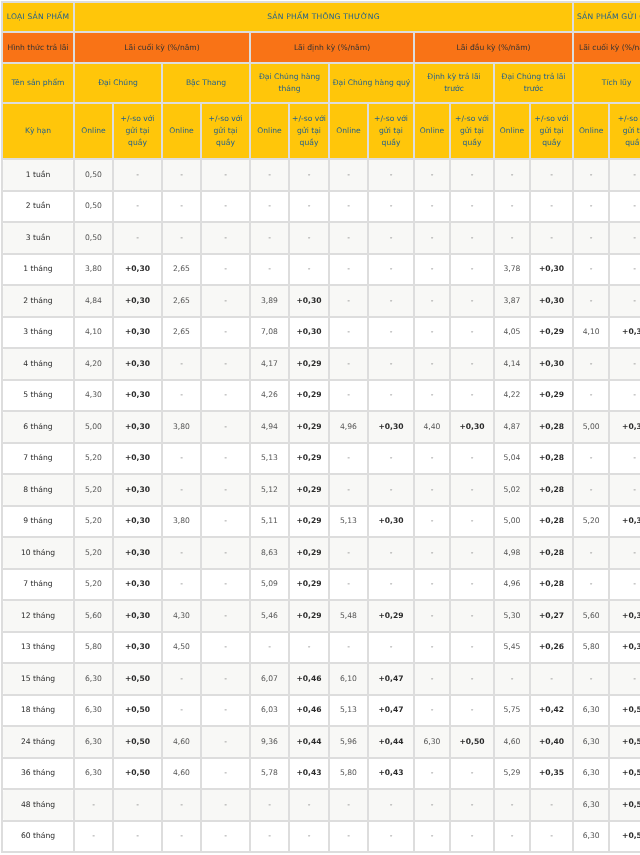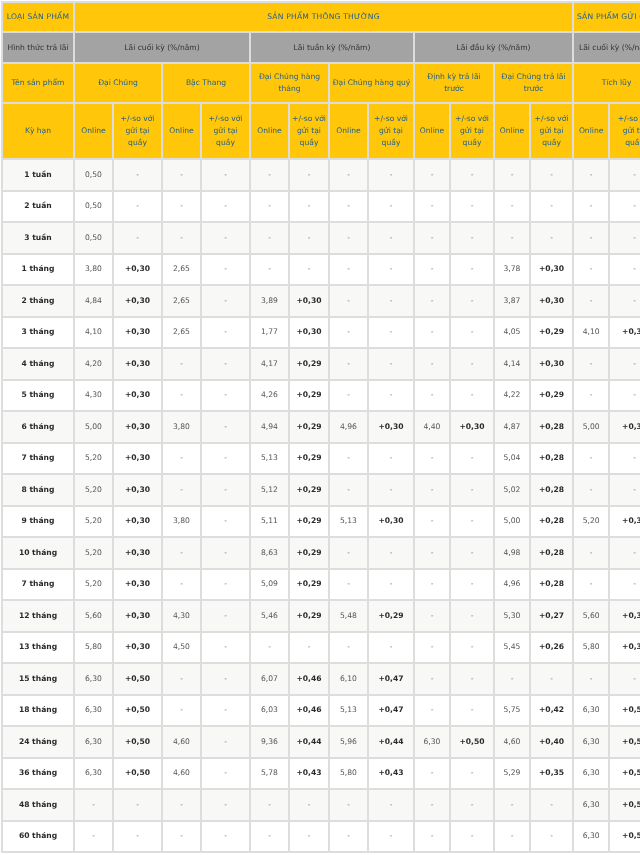--- a/index.html
+++ b/index.html
@@ -16,28 +16,28 @@
   table.rates td, table.rates th {
     border: 2px solid #dddddd;
     text-align: center;
     vertical-align: middle;
     padding: 0 2px;
     font-weight: normal;
     line-height: 12px;
   }
   .hy { background: #FFC60A; color: #1f5f8f; font-weight: 600; }
   .hy-title { background: #FFC60A; color: #1f5f8f; font-weight: 600; letter-spacing: 0.2px; margin-top: 44px; }
-  .hw { background: #a3a3a3; color: #333333; }
+  .hw { background: #f97316; color: #333333; }
   tr.h1 { height: 30px; }
   tr.h2 { height: 31px; }
   tr.h3 { height: 40px; }
   tr.h4 { height: 56px; }
   tr.body-row { height: 31.5px; }
   tr.body-row.alt td { background: #f8f8f6; }
-  tr.body-row td.term { color: #2a2a2a; font-weight: 700; border-radius: 6px; }
+  tr.body-row td.term { color: #2a2a2a; font-weight: 400; border-radius: 6px; }
   tr.body-row td.val { color: #555555; }
   tr.body-row td.diff { color: #2a2a2a; font-weight: 600; }
   tr.body-row td.dash { color: #777777; }
 </style>
 </head>
 <body>
 
 <table class="rates">
   <colgroup>
     <col style="width:72px">
@@ -58,21 +58,21 @@
   </colgroup>
   <thead>
     <tr class="h1">
       <th class="hy-title">LOẠI SẢN PHẨM</th>
       <th class="hy-title" colspan="12">SẢN PHẨM THÔNG THƯỜNG</th>
       <th class="hy-title" colspan="2">SẢN PHẨM GỬI GÓP</th>
     </tr>
     <tr class="h2">
       <td class="hw">Hình thức trả lãi</td>
       <td class="hw" colspan="4">Lãi cuối kỳ (%/năm)</td>
-      <td class="hw" colspan="4">Lãi tuần kỳ (%/năm)</td>
+      <td class="hw" colspan="4">Lãi định kỳ (%/năm)</td>
       <td class="hw" colspan="4">Lãi đầu kỳ (%/năm)</td>
       <td class="hw" colspan="2">Lãi cuối kỳ (%/năm)</td>
     </tr>
     <tr class="h3">
       <th class="hy">Tên sản phẩm</th>
       <th class="hy" colspan="2">Đại Chúng</th>
       <th class="hy" colspan="2">Bậc Thang</th>
       <th class="hy" colspan="2">Đại Chúng hàng tháng</th>
       <th class="hy" colspan="2">Đại Chúng hàng quý</th>
       <th class="hy" colspan="2">Định kỳ trả lãi trước</th>
@@ -182,21 +182,21 @@
         <td class="diff">+0,30</td>
         <td class="dash">-</td>
         <td class="dash">-</td>
       </tr>
       <tr class="body-row">
         <td class="term">3 tháng</td>
         <td class="val">4,10</td>
         <td class="diff">+0,30</td>
         <td class="val">2,65</td>
         <td class="dash">-</td>
-        <td class="val">1,77</td>
+        <td class="val">7,08</td>
         <td class="diff">+0,30</td>
         <td class="dash">-</td>
         <td class="dash">-</td>
         <td class="dash">-</td>
         <td class="dash">-</td>
         <td class="val">4,05</td>
         <td class="diff">+0,29</td>
         <td class="val">4,10</td>
         <td class="diff">+0,30</td>
       </tr>

